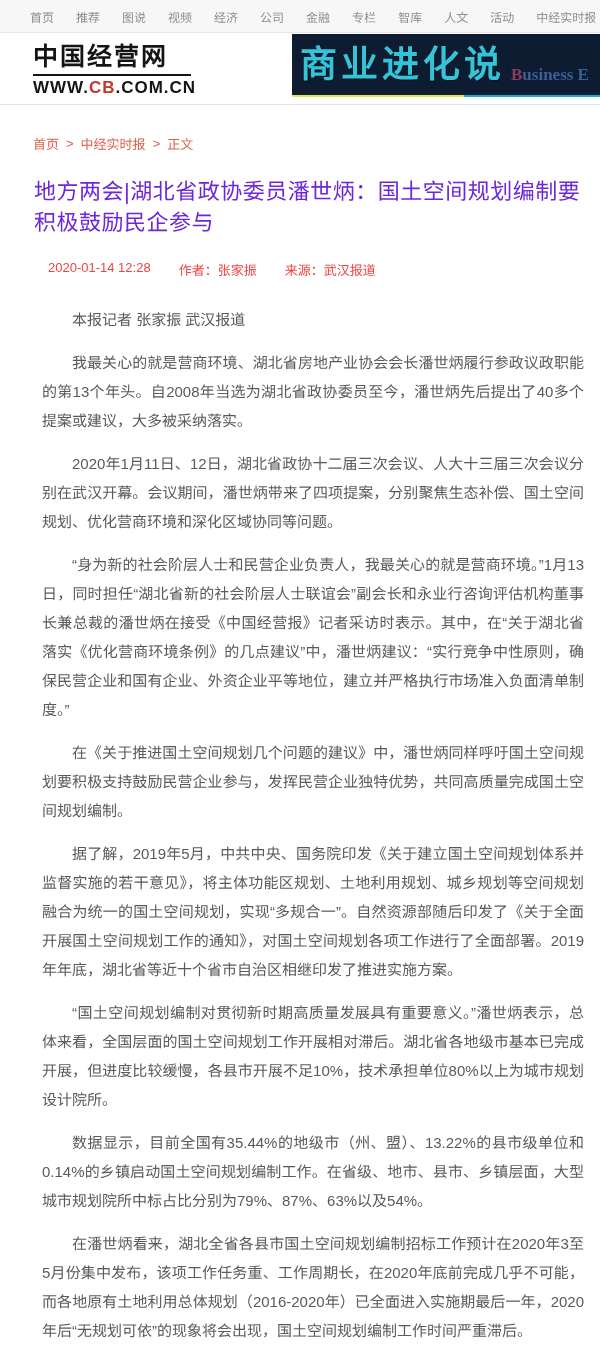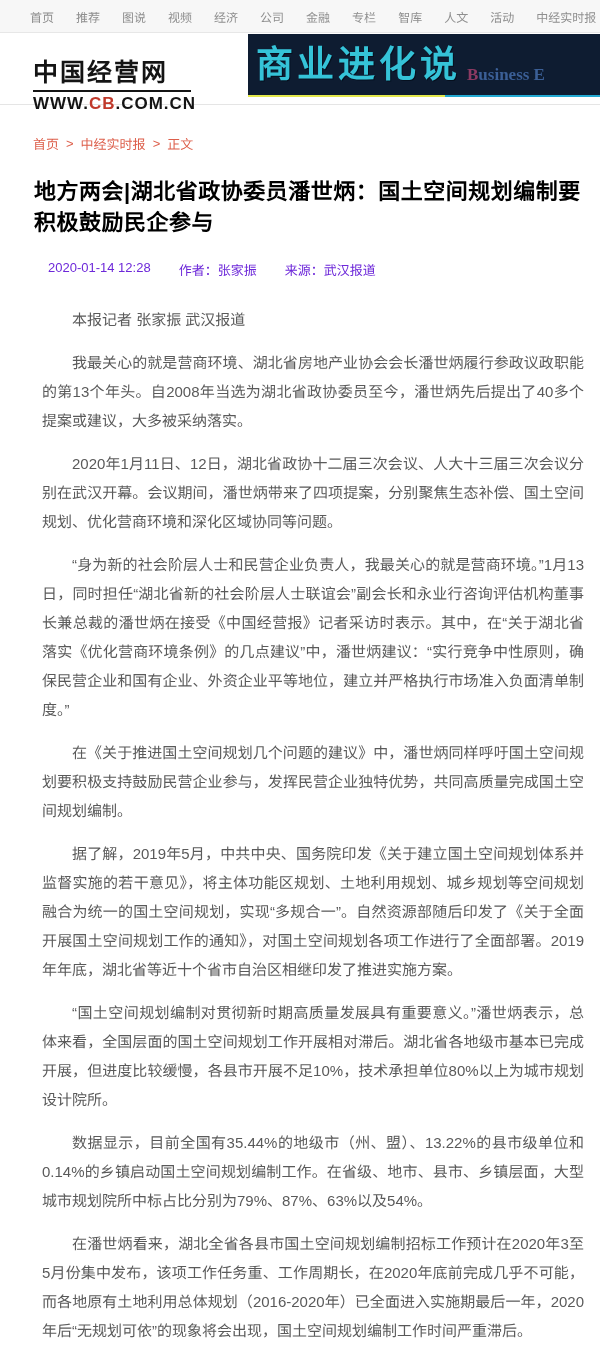--- a/index.html
+++ b/index.html
@@ -29,42 +29,42 @@
 
   
   .header{
     position:relative;
     height:71px;
     border-bottom:1px solid #e5e5e5;
     background:#fff;
   }
   .logo{
     position:absolute;
-    left:33px;top:26px;
+    left:33px;top:10px;
     cursor:pointer;
   }
   .logo-title{
     font-size:25px;
     font-weight:bold;
     color:#141414;
     letter-spacing:2px;
     line-height:1.1;
   }
   .logo-rule{
     height:2px;background:#141414;margin:3px 0 2px 0;width:158px;
   }
   .logo-url{
     font-size:17px;font-weight:bold;color:#141414;letter-spacing:1px;
   }
   .logo-url .hl{color:#c0392b;}
 
   .banner{
     position:absolute;
     right:0;top:1px;
-    width:352px;height:63px;
+    width:308px;height:63px;
     background:#0e1c31;
     overflow:hidden;
     cursor:pointer;
   }
   .banner-inner{
     display:flex;align-items:flex-end;
     padding:4px 0 8px 8px;
     height:45px;
   }
   .banner-cn{
@@ -100,29 +100,29 @@
     align-items:center;
   }
   .breadcrumb a{color:#dd5f4b;text-decoration:none;cursor:pointer;}
   .crumb-sep{color:#dd5f4b;}
 
   
   .article{padding:0 16px 40px 34px;}
   .article-title{
     margin:23px 0 0 0;
     font-size:22px;
-    font-weight:bold;
-    color:#000000;
+    font-weight:normal;
+    color:#6d28d9;
     line-height:1.42;
     letter-spacing:0.5px;
   }
   .article-meta{
     margin:22px 0 0 14px;
     font-size:13px;
-    color:#6d28d9;
+    color:#ef4444;
     display:flex;
     gap:28px;
     white-space:nowrap;
   }
   .article-body{margin-top:26px;}
   .article-body p{
     margin:0 0 14px 8px;
     font-size:15px;
     line-height:29px;
     color:#5a5a5a;

